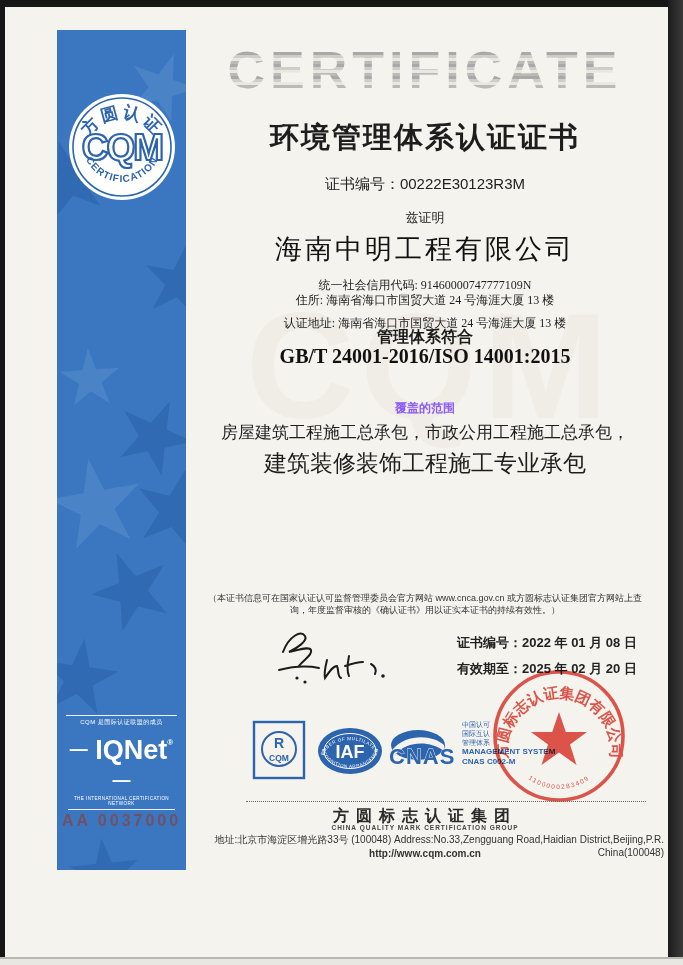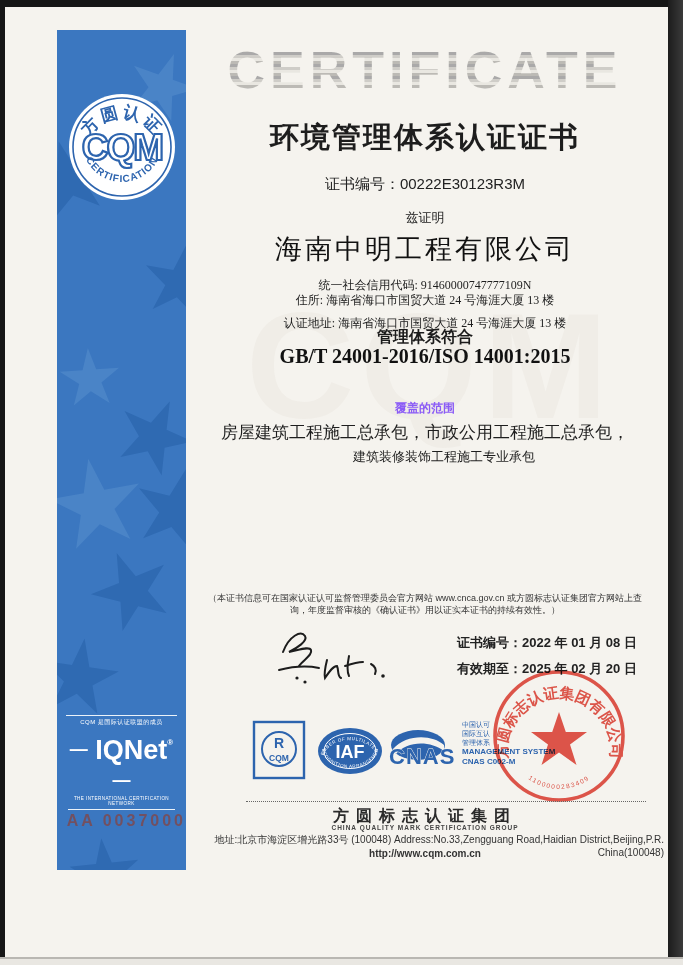--- a/index.html
+++ b/index.html
@@ -27,36 +27,36 @@
   #certify{top:209px;font-size:13px;color:#222;font-family:"Liberation Serif",serif;}
   #company{top:231px;font-size:27px;color:#111;font-family:"Liberation Serif",serif;letter-spacing:3px;}
   .kai{font-family:"Liberation Serif",serif;color:#1e1e1e;}
   #credit{top:277px;font-size:12px;}
   #addr{top:292px;font-size:12px;}
   #auditaddr{top:307px;font-size:12px;margin-top:8px;}
   #conform{top:327px;font-size:16px;font-weight:bold;color:#1b1b1b;}
   #standard{top:345px;font-size:20px;font-weight:bold;font-family:"Liberation Serif",serif;color:#111;}
   #scopelabel{top:400px;font-size:12px;font-weight:bold;color:#8b5cf6;}
   #scope1{top:421px;font-size:17px;}
-  #scope2{top:448px;font-size:13px;margin-left:19px;}
+  #scope2{top:448px;font-size:23px;}
   .disc{font-size:9px;color:#333;line-height:12px;}
   #disc1{top:592px;} #disc2{top:604px;}
   .daterow{left:457px;font-size:13px;font-weight:bold;color:#222;}
   #date1{top:634px;} #date2{top:660px;}
   
   #cqmlogo{left:67px;top:90px;}
   #iqnet{left:62px;top:715px;width:119px;text-align:center;color:#fff;}
   #iqnet .member{font-size:6px;letter-spacing:.5px;border-top:1px solid rgba(255,255,255,.9);
      padding-top:2px;margin:0 4px;}
   #iqnet .name{font-size:27px;font-weight:bold;line-height:30px;margin-top:1px;}
   #iqnet .dash{font-weight:bold;font-size:18px;vertical-align:4px;}
   #iqnet .reg{font-size:8px;vertical-align:14px;}
   #iqnet .tag{font-size:4.6px;letter-spacing:.4px;border-bottom:1px solid rgba(255,255,255,.9);
      padding-bottom:3px;margin:0 6px;}
-  #serial{left:57px;top:812px;width:129px;text-align:right;font-size:16px;letter-spacing:3px;
+  #serial{left:57px;top:812px;width:129px;text-align:center;font-size:16px;letter-spacing:3px;
      color:#7c4a51;font-weight:bold;opacity:.85;}
   
   .accr{left:462px;top:720px;font-size:7px;color:#2d64ae;line-height:9px;}
   .accr .en{font-weight:bold;font-size:8px;line-height:10px;}
   
   #seal{left:489px;top:666px;opacity:.9;mix-blend-mode:multiply;}
   
   #dots{left:246px;top:801px;width:400px;border-top:1px dotted #666;height:0;}
   #groupcn{top:806px;font-size:16px;font-weight:bold;letter-spacing:7px;color:#2a2a2a;}
   #groupen{top:824px;font-size:6.5px;font-weight:bold;letter-spacing:1px;color:#444;}

